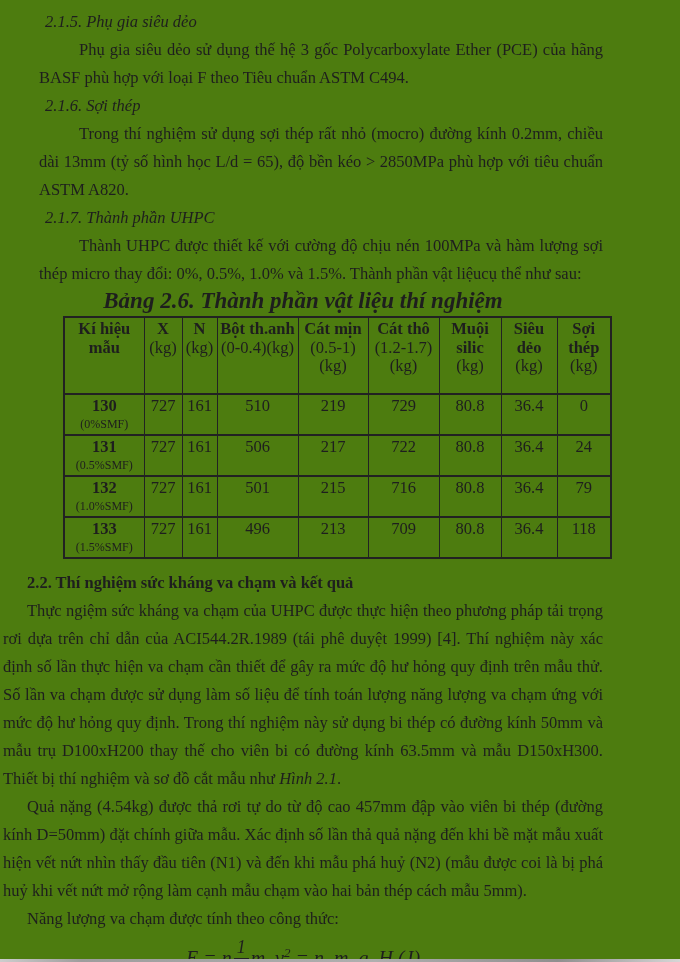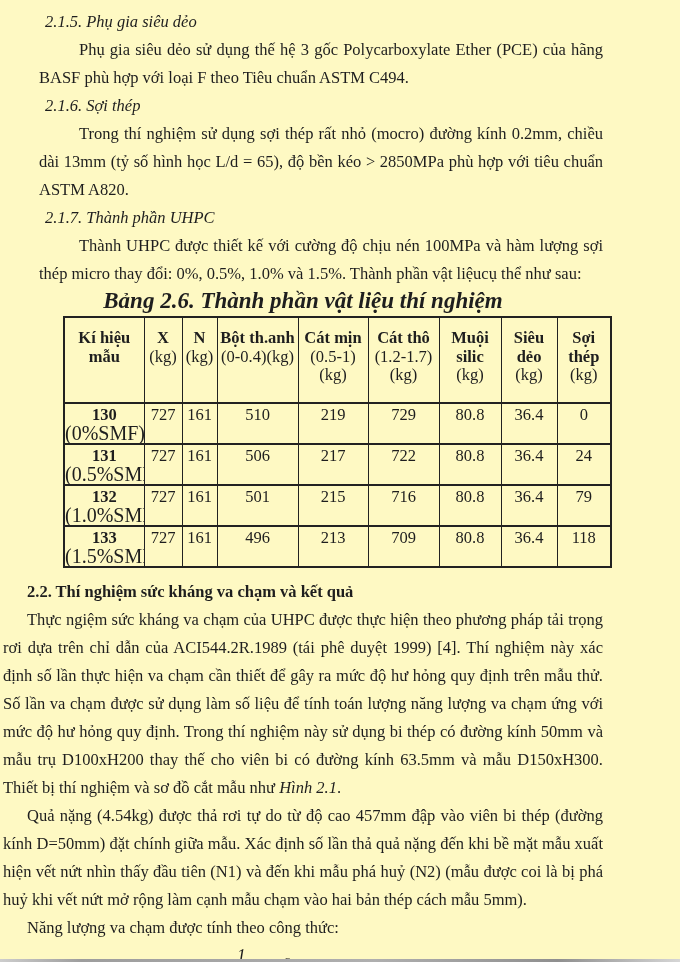--- a/index.html
+++ b/index.html
@@ -1,21 +1,21 @@
 <!DOCTYPE html>
 <html><head>
 <meta charset="utf-8">
 <style>
   html,body{margin:0;padding:0;background:#ffffff;}
   .page{
     position:relative;
     width:680px;height:962px;
     box-sizing:border-box;
     padding:8px 77px 0 3px;
-    background:#fef9c3;
+    background:#4d7c0f;
     font-family:"Liberation Serif","DejaVu Serif",serif;
     color:#1e1e1e;
     font-size:16.5px;
     line-height:28px;
     overflow:hidden;
   }
   .h-sub{font-style:italic;font-weight:400;padding-left:42px;}
   .h-main{font-weight:700;padding-left:24px;margin-top:10px;}
   p{margin:0;text-align:justify;}
   .ind-a{text-indent:40px;margin-left:36px;}
@@ -34,35 +34,35 @@
     padding:0;
     text-align:center;
     vertical-align:top;
     overflow:hidden;
   }
   table.mat th{
     font-weight:400;
     font-size:16.5px;
     line-height:18.6px;
     height:73px;
-    padding-top:11px;
+    padding-top:2px;
     border-bottom:2px solid #222;
   }
   .colname{font-weight:700;display:block;}
   .colname.nw{white-space:nowrap;}
   .colsub{display:block;}
   table.mat td{
     height:37px;
     line-height:19px;
     font-size:16.5px;
     padding-top:1px;
     border-top:2px solid #222;
   }
   .rowid{font-weight:700;display:block;}
-  .rowlabel{display:block;white-space:nowrap;font-size:20px;}
+  .rowlabel{display:block;white-space:nowrap;font-size:12px;}
   .formula{
     text-align:center;
     font-style:italic;
     font-size:20px;
     line-height:40px;
     margin-top:0;
   }
   .frac{
     display:inline-block;
     vertical-align:-0.52em;

